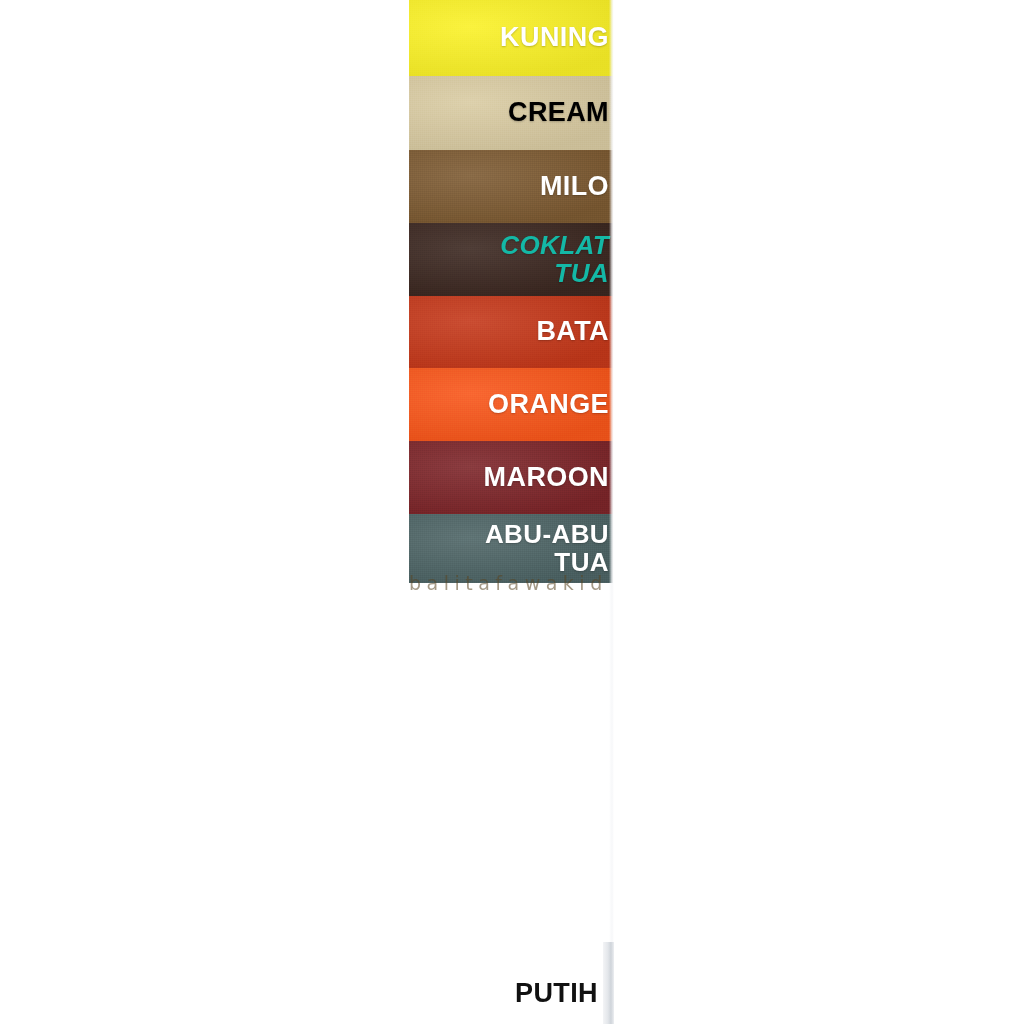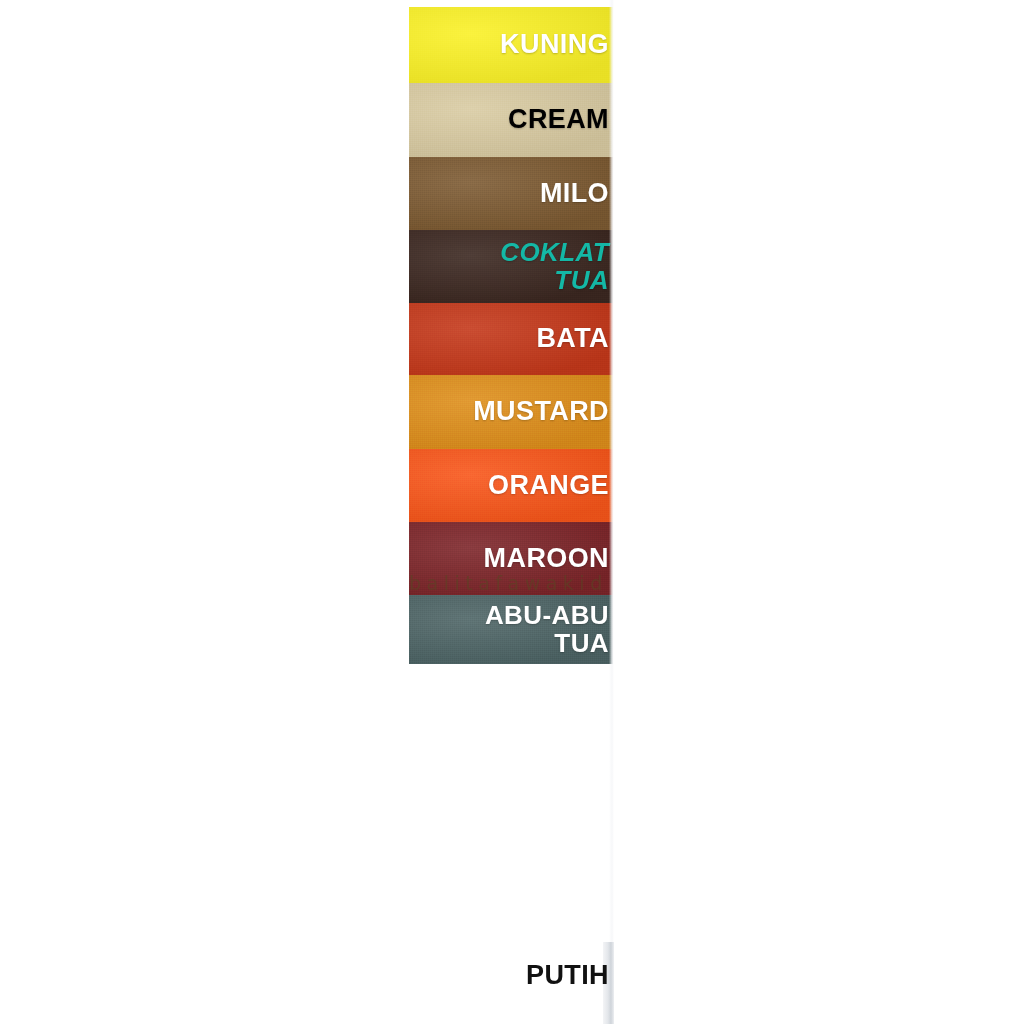--- a/index.html
+++ b/index.html
@@ -107,56 +107,53 @@
     top: 0px;
     width: 5px;
     height: 942px;
     background: linear-gradient(90deg, rgba(255,255,255,0.0) 0%, rgba(245,246,248,0.85) 60%, #ffffff 100%);
     z-index: 5;
     pointer-events: none;
   }
 
   #putih-row {
     position: absolute;
-    left: 409px;
+    left: 398px;
     top: 962px;
     width: 204px;
     height: 46px;
     display: flex;
-    align-items: flex-start;
+    align-items: flex-end;
     justify-content: flex-end;
   }
   #putih-row .swatch-label {
     color: #111111;
     text-shadow: none;
     font-size: 27px;
   }
 </style>
 </head>
 <body>
 
 <div id="swatch-chart">
-    <div class="swatch" style="height: 76px; background: rgb(250, 241, 39); margin-top: 7px;">
+    <div class="swatch" style="height: 76px; background: rgb(250, 241, 39);">
       <span class="swatch-label" style="color: rgb(255, 255, 255);">KUNING</span>
     </div>
     <div class="swatch" style="height: 74px; background: rgb(217, 203, 162);">
       <span class="swatch-label" style="color: #000000;">CREAM</span>
     </div>
     <div class="swatch" style="height: 73px; background: rgb(124, 90, 50);">
       <span class="swatch-label" style="color: rgb(255, 255, 255);">MILO</span>
     </div>
     <div class="swatch" style="height: 73px; background: rgb(59, 39, 32);">
       <span class="swatch-label two-line" style="color: #14b8a6; font-style: italic;">COKLAT
 TUA</span>
     </div>
     <div class="swatch" style="height: 72px; background: rgb(196, 56, 26);">
       <span class="swatch-label" style="color: rgb(255, 255, 255);">BATA</span>
-    </div>
-    <div class="swatch" style="height: 74px; background: rgb(222, 142, 27);">
-      <span class="swatch-label" style="color: rgb(255, 255, 255);">MUSTARD</span>
     </div>
     <div class="swatch" style="height: 73px; background: rgb(248, 86, 26);">
       <span class="swatch-label" style="color: rgb(255, 255, 255);">ORANGE</span>
     </div>
     <div class="swatch" style="height: 73px; background: rgb(124, 37, 41);">
       <span class="swatch-label" style="color: rgb(255, 255, 255); margin-left: 6px;">MAROON</span>
     </div>
     <div class="swatch" style="height: 69px; background: rgb(77, 100, 101);">
       <span class="swatch-label two-line" style="color: rgb(255, 255, 255);">ABU-ABU
 TUA</span>

